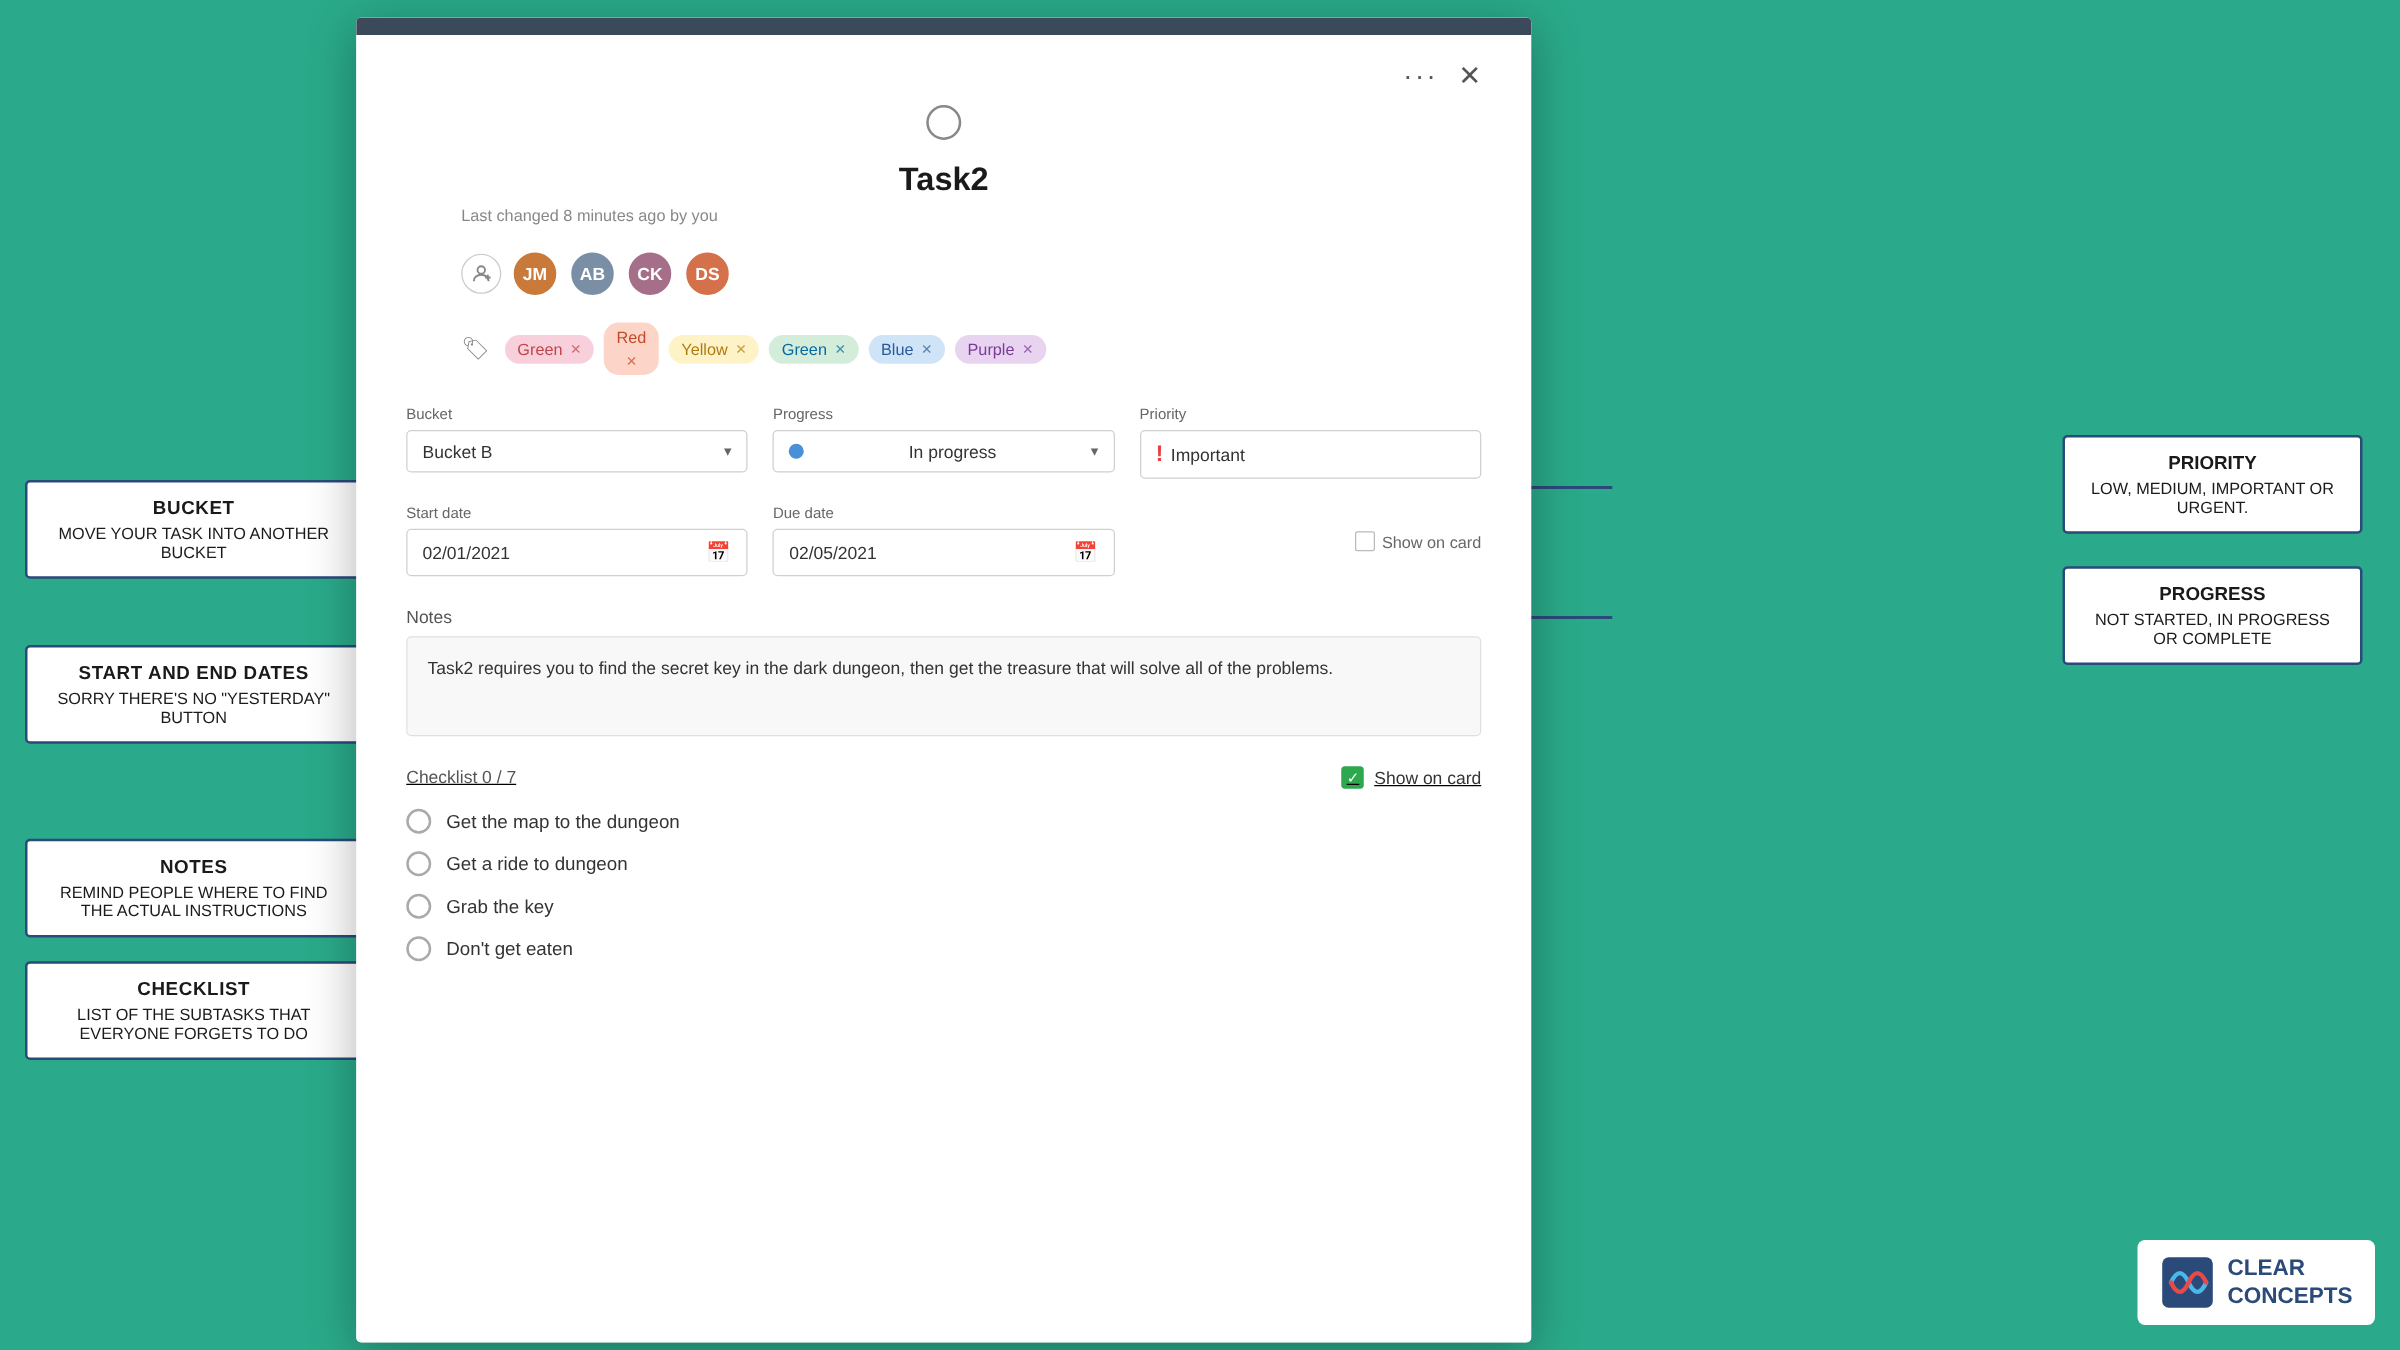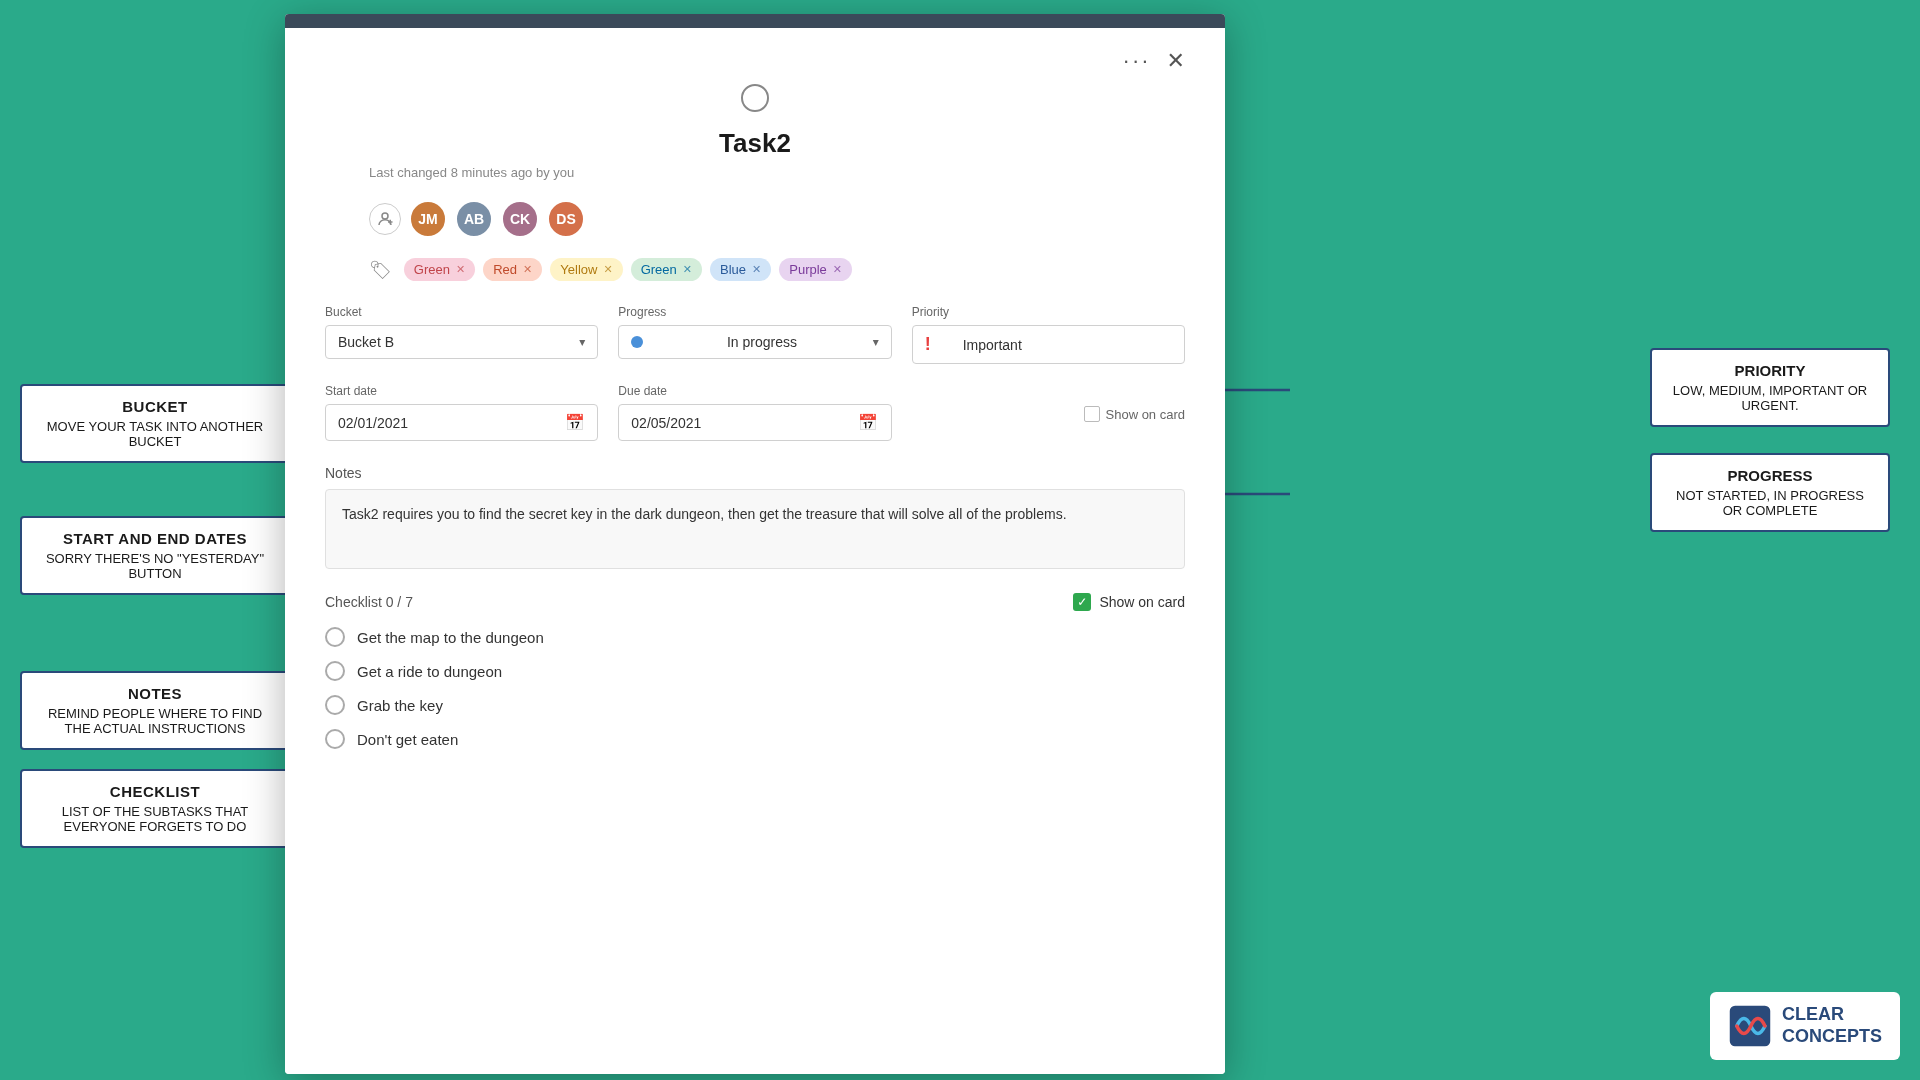--- a/index.html
+++ b/index.html
@@ -165,21 +165,21 @@
       cursor: pointer;
     }
 
     .label-tag .x-btn {
       font-size: 11px;
       cursor: pointer;
       opacity: 0.7;
     }
 
     .label-pink { background: #f8d0dc; color: #c0444a; }
-    .label-red { background: #fdd5c8; color: #c04a2a; }
+    .label-red { background: #fdd5c8; color: #c04a2a; flex-direction: column; }
     .label-yellow { background: #fef3c7; color: #b07a10; }
     .label-green { background: #d4edda; color: #0369a1; }
     .label-blue { background: #d0e4f8; color: #2a5a9a; }
     .label-purple { background: #e8d4f0; color: #7a3a9a; }
 
     
     .fields-row {
       display: grid;
       grid-template-columns: 1fr 1fr 1fr;
       gap: 20px;
@@ -199,21 +199,20 @@
       align-items: center;
       justify-content: space-between;
       padding: 8px 12px;
       border: 1px solid #d0d0d0;
       border-radius: 4px;
       font-size: 14px;
       color: #333;
       background: white;
       cursor: pointer;
       min-width: 0;
-      gap: 26px;
     }
 
     .field-select .chevron {
       color: #666;
       font-size: 12px;
     }
 
     .progress-dot {
       width: 12px;
       height: 12px;
@@ -291,23 +290,24 @@
       resize: none;
     }
 
     
     .checklist-section {
       margin-bottom: 16px;
     }
 
     .checklist-header {
       display: flex;
-      align-items: center;
+      align-items: flex-start;
       justify-content: space-between;
       margin-bottom: 16px;
+      text-decoration: underline;
     }
 
     .checklist-title {
       font-size: 14px;
       color: #555;
       font-weight: 500;
     }
 
     .checklist-show-on-card {
       display: flex;

